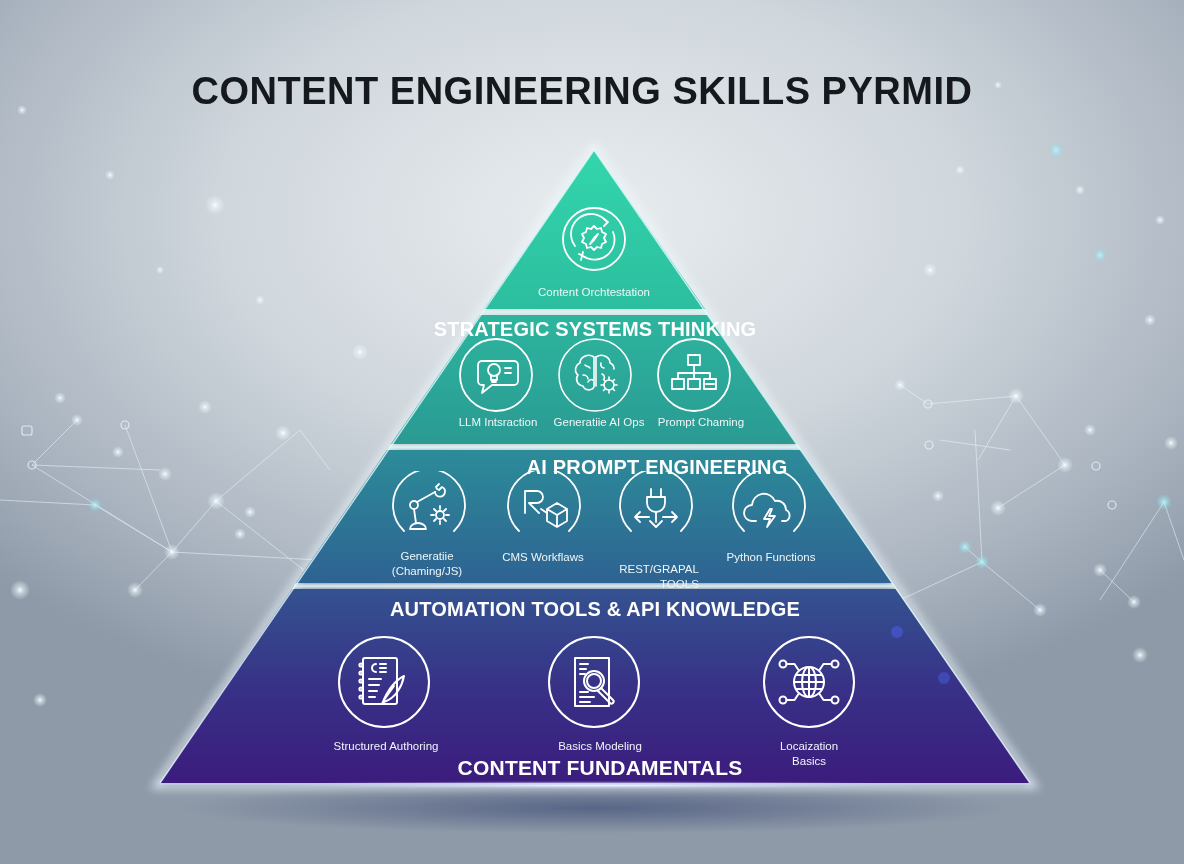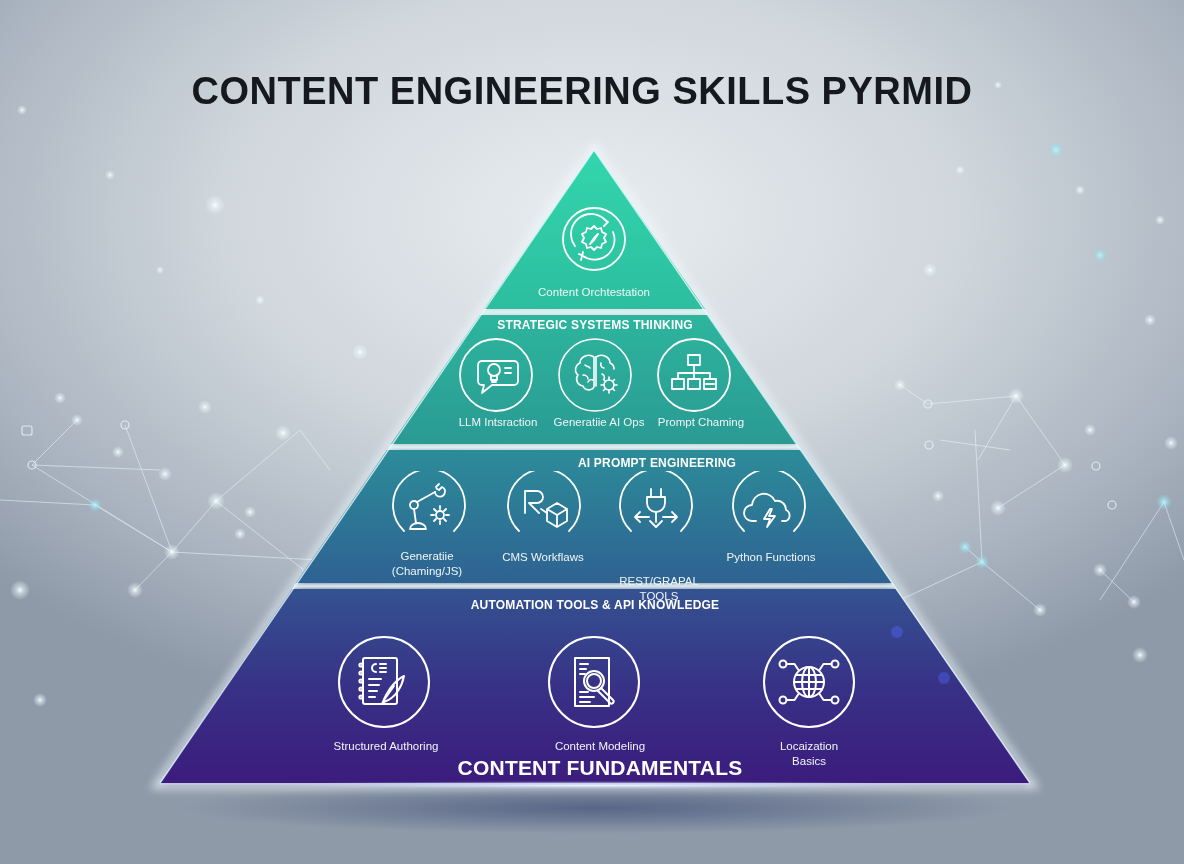--- a/index.html
+++ b/index.html
@@ -12,21 +12,21 @@
   .title {
     position:absolute; left:0; top:70px; width:1164px; text-align:center;
     font-size:38px; font-weight:bold; color:#15191d; letter-spacing:0.5px;
     transform: scaleY(1.02);
   }
   .pyramid-svg { position:absolute; left:0; top:0; width:1184px; height:864px; }
   .label {
     position:absolute; color:#ffffff; text-align:center; white-space:nowrap;
     transform:translateX(-50%);
   }
-  .tier-title { font-size:12px; font-weight:bold; letter-spacing:0.2px; }
+  .tier-title { font-size:20px; font-weight:bold; letter-spacing:0.2px; }
   .item-label { font-size:11.5px; line-height:15px; color:#eef6f7; }
   .icon-wrap { position:absolute; transform:translate(-50%,-50%); }
 </style>
 </head>
 <body>
 
 <svg class="bg-svg" viewBox="0 0 1184 864">
   <defs>
     <radialGradient id="glow" cx="50%" cy="50%" r="50%">
       <stop offset="0%" stop-color="#ffffff" stop-opacity="0.95"></stop>
@@ -269,21 +269,21 @@
     <path d="M26 50 h-4 a8 8 0 0 1 0 -16 a12 12 0 0 1 23 -4 a9 9 0 0 1 11 9 a6 6 0 0 1 0 11 h-4"></path>
     <path d="M40 38 l-6 10 h6 l-3 8 8 -11 h-6 l3 -7 z"></path>
   </svg>
 </div>
 
 <div class="label item-label" style="left:427px; top:549px;">
   <div>Generatiie</div>
   <div>(Chaming/JS)</div>
 </div>
 <div class="label item-label" style="left:543px; top:550px;">CMS Workflaws</div>
-<div class="label item-label" style="left:659px; top:574px;">
+<div class="label item-label" style="left:659px; top:562px;text-align:right;">
   <div>REST/GRAPAL</div>
   <div>TOOLS</div>
 </div>
 <div class="label item-label" style="left:771px; top:550px;">Python Functions</div>
 
 <div class="label tier-title" style="left:595px; top:598px;">AUTOMATION TOOLS &amp; API KNOWLEDGE</div>
 
 <div class="icon-wrap" style="left:384px; top:684px;">
   <svg width="96" height="96" viewBox="0 0 96 96" fill="none" stroke="#fff" stroke-width="2" stroke-linecap="round" stroke-linejoin="round">
     <circle cx="48" cy="48" r="45"></circle>
@@ -316,19 +316,19 @@
     <path d="M33 48 h30 M35 41 h26 M35 55 h26 M48 33 v30"></path>
     <circle cx="22" cy="30" r="3.5"></circle>
       <circle cx="74" cy="30" r="3.5"></circle>
     <circle cx="22" cy="66" r="3.5"></circle>
       <circle cx="74" cy="66" r="3.5"></circle>
     <path d="M25.5 30 h8 l4 6 M70.5 30 h-8 l-4 6 M25.5 66 h8 l4 -6 M70.5 66 h-8 l-4 -6"></path>
   </svg>
 </div>
 
 <div class="label item-label" style="left:386px; top:739px;">Structured Authoring</div>
-<div class="label item-label" style="left:600px; top:739px;">Content Modeling</div>
+<div class="label item-label" style="left:600px; top:739px;">Basics Modeling</div>
 <div class="label item-label" style="left:809px; top:739px;">
   <div>Locaization</div>
   <div>Basics</div>
 </div>
 
 <div class="label tier-title" style="left:600px; top:756px; font-size:21px;">CONTENT FUNDAMENTALS</div>
 
 </body></html>

